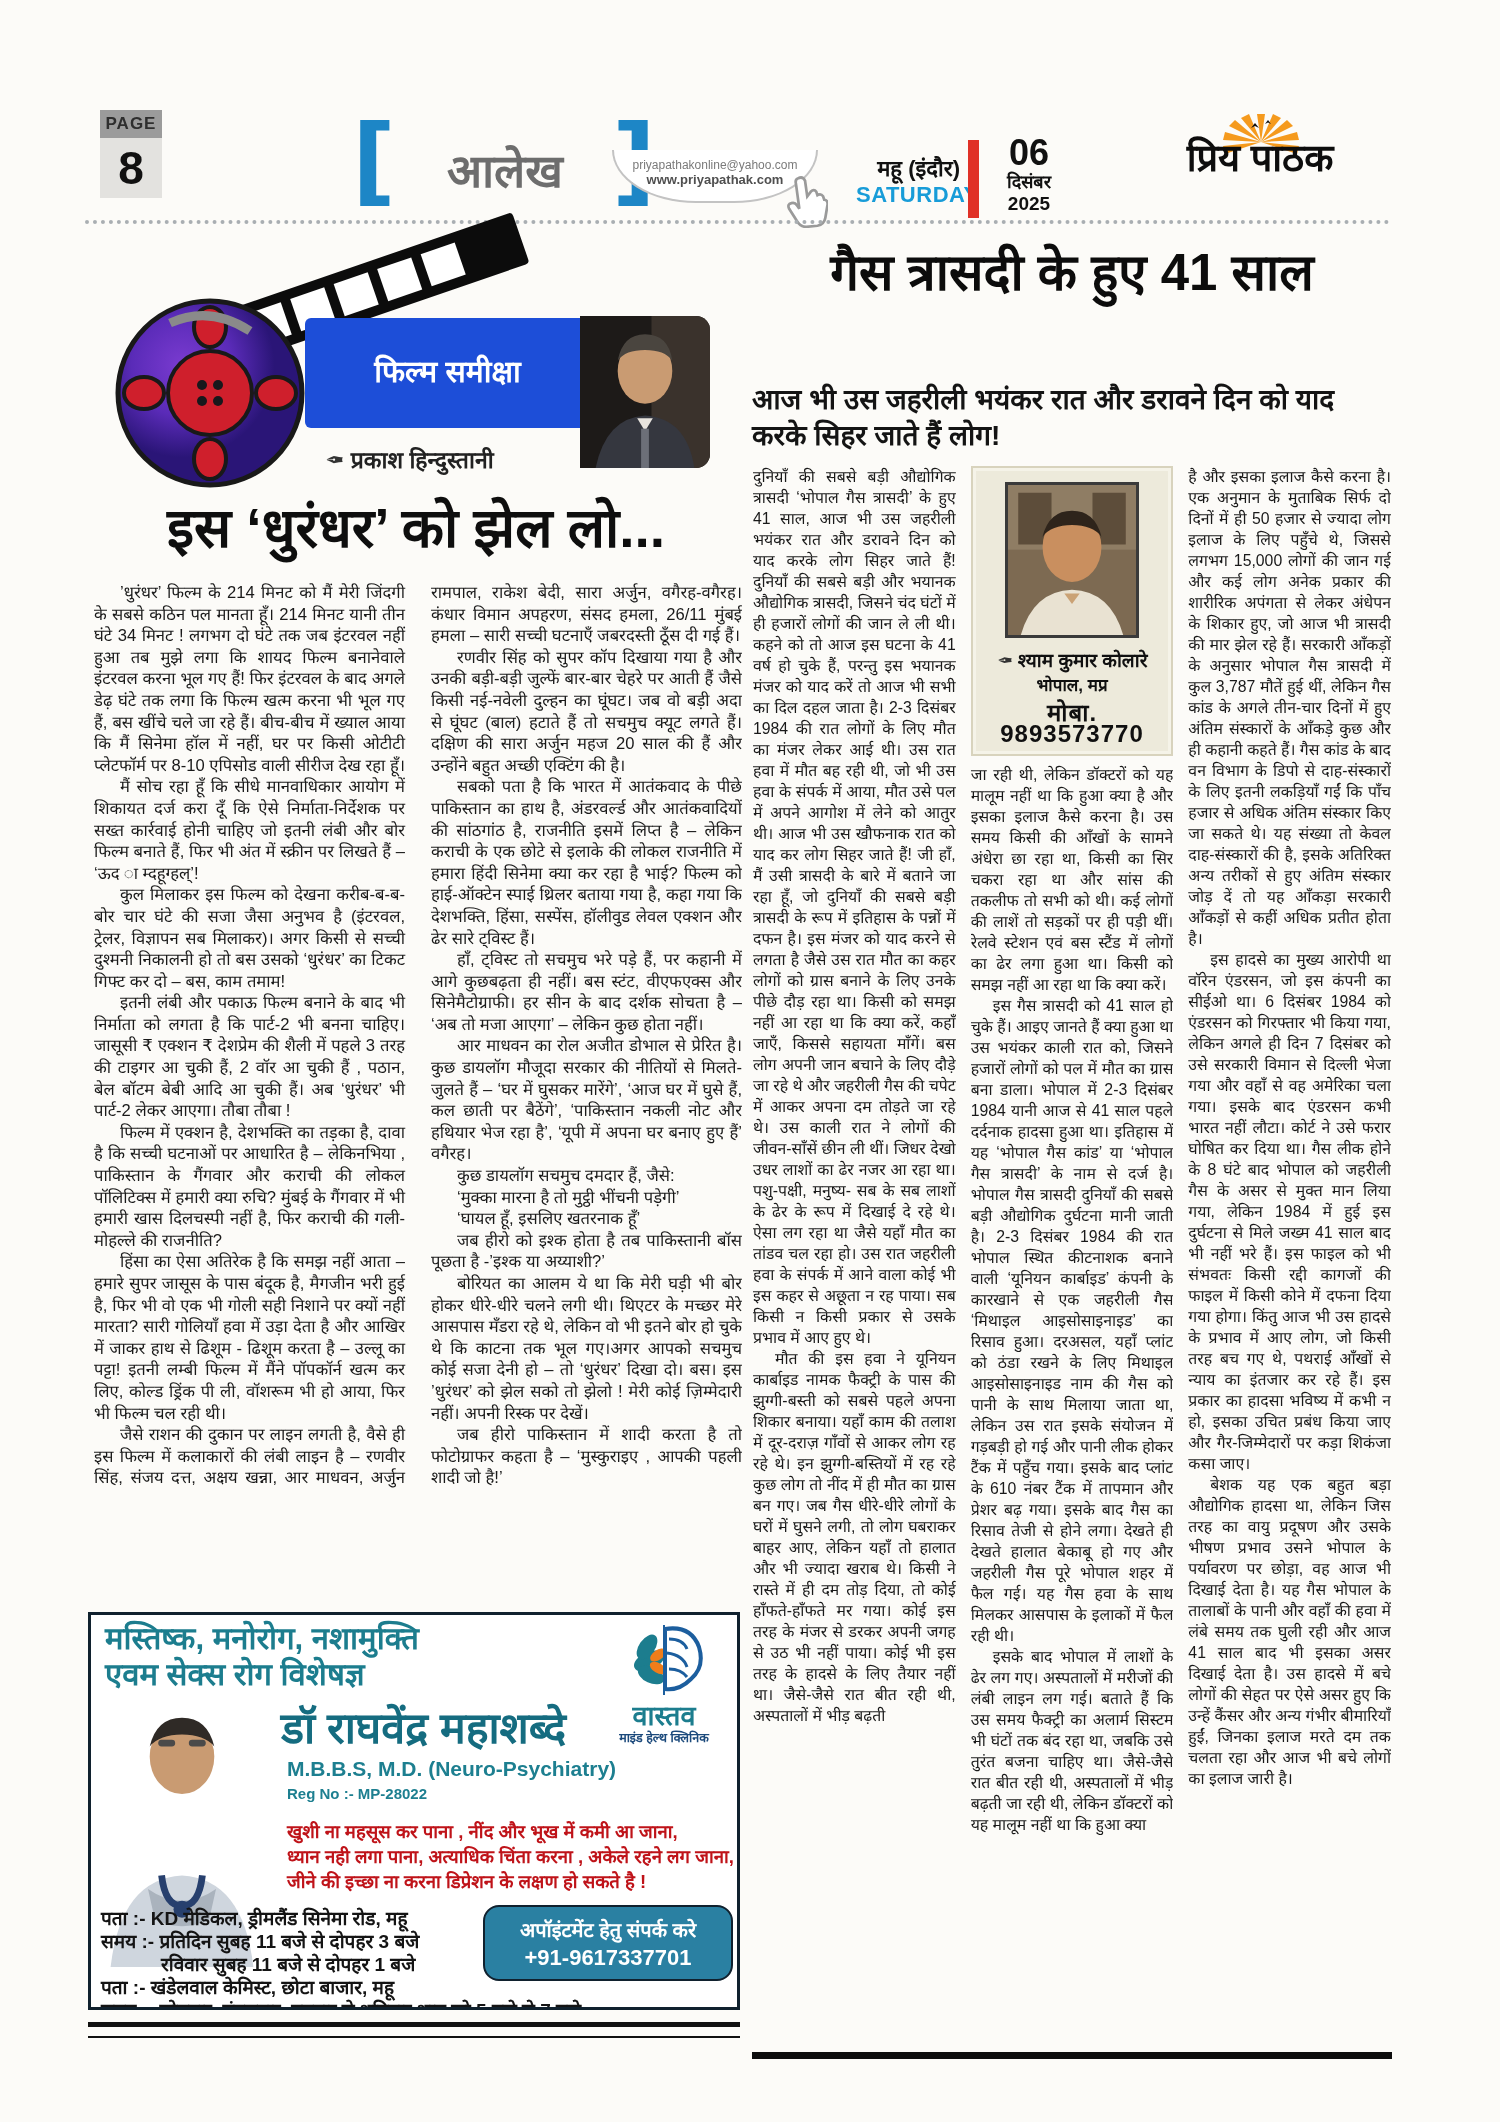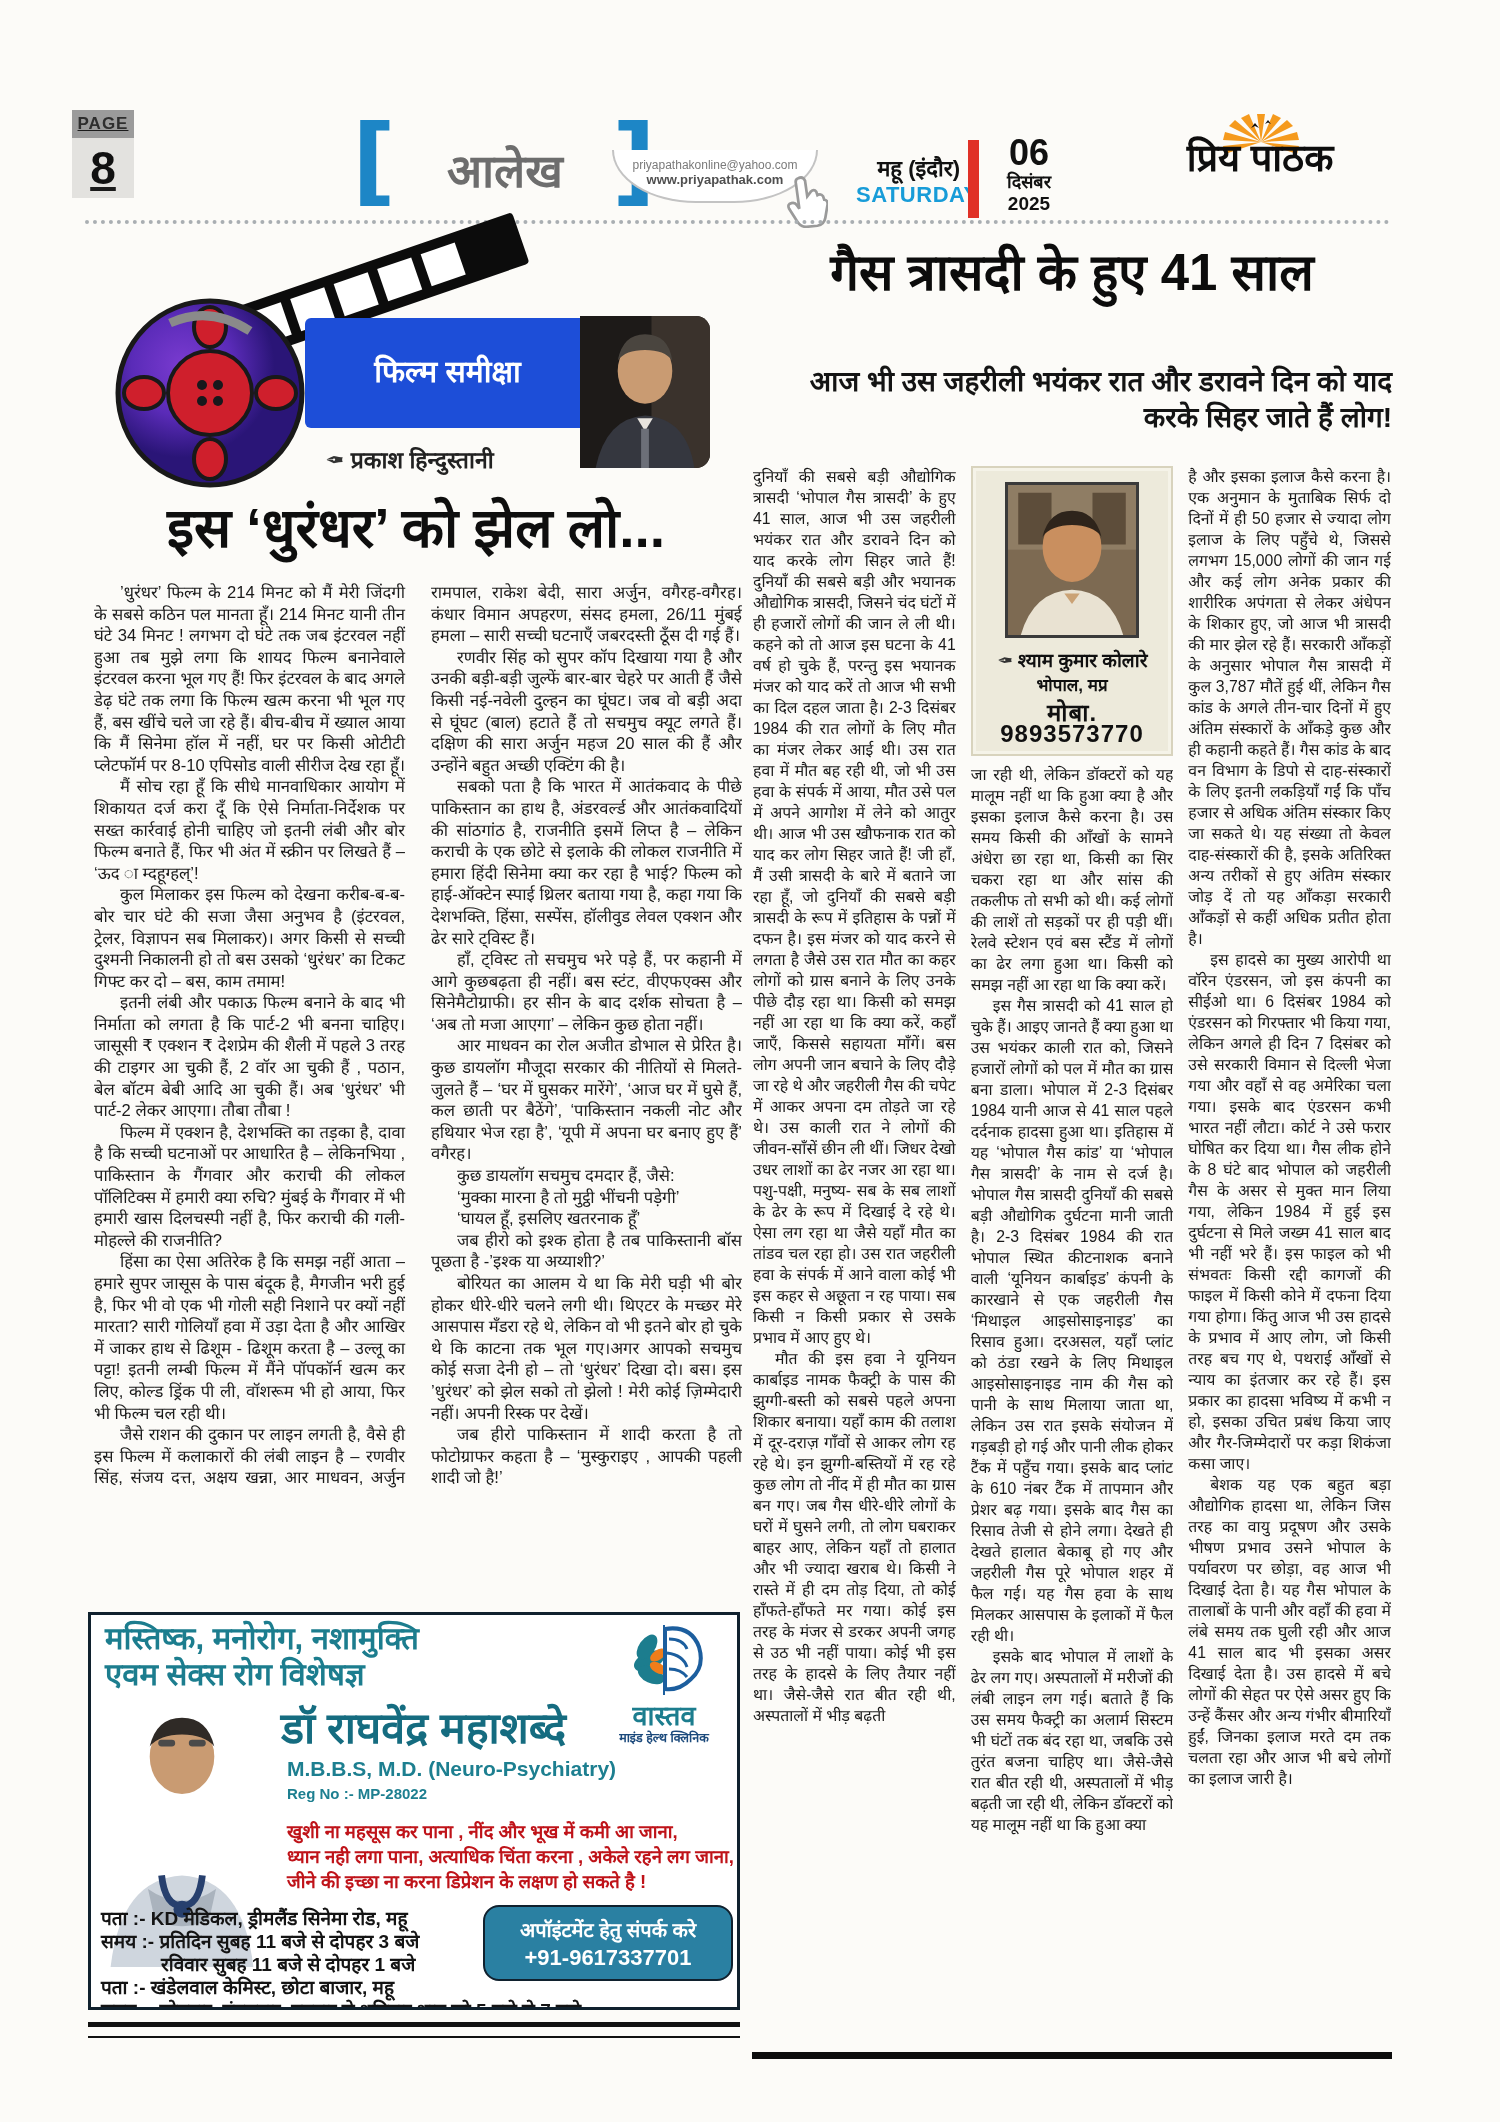--- a/index.html
+++ b/index.html
@@ -1,19 +1,19 @@
 <!DOCTYPE html>
 <html><head>
 <meta charset="utf-8">
 <style>
   html,body{margin:0;padding:0;background:#e9e7e2;}
   .page{position:relative;width:1500px;height:2122px;background:#fcfbf8;margin:0 auto;
         font-family:"Liberation Sans","DejaVu Sans",sans-serif;color:#1b1b1b;overflow:hidden;}
   
-  .pagebox{position:absolute;left:72px;top:110px;width:62px;text-align:center;text-decoration:underline;}
+  .pagebox{position:absolute;left:100px;top:110px;width:62px;text-align:center;}
   .pagebox .lbl{background:#9b9b9b;color:#2e2e2e;font-weight:bold;font-size:17px;padding:4px 0;letter-spacing:1px;}
   .pagebox .num{background:#e3e2df;color:#111;font-weight:800;font-size:46px;line-height:60px;}
   .bracket{position:absolute;top:112px;color:#1d86c6;font-size:96px;font-weight:800;line-height:96px;font-family:"DejaVu Sans",sans-serif;}
   .section-title{position:absolute;left:400px;top:138px;width:210px;text-align:center;font-size:46px;color:#6d6d6d;font-weight:600;}
   .mailbubble{position:absolute;left:612px;top:150px;width:190px;padding:8px 6px 14px 6px;text-align:center;
               border:2px solid #c3c3c3;border-top:none;border-radius:0 0 95px 95px/0 0 60px 60px;background:#fff;}
   .mailbubble .l1{font-size:12px;color:#7a7a7a;}
   .mailbubble .l2{font-size:13px;color:#4f4f4f;font-weight:bold;}
   .hand{position:absolute;left:782px;top:176px;width:46px;height:52px;}
   .city-day{position:absolute;left:856px;top:152px;width:104px;text-align:right;}
@@ -40,21 +40,21 @@
   .author-photo1{position:absolute;left:470px;top:78px;width:130px;height:152px;border-radius:0 14px 14px 0;overflow:hidden;}
   
   .film-title{position:absolute;left:92px;top:488px;width:648px;text-align:center;
               font-size:55px;font-weight:800;color:#0e0e0e;}
   .film-body{position:absolute;left:94px;top:582px;width:648px;height:1018px;overflow:hidden;
              column-count:2;column-gap:26px;text-align:justify;font-size:16.6px;line-height:21.6px;color:#191919;}
   .film-body p{margin:0;text-indent:26px;}
   
   .gas-h1{position:absolute;left:752px;top:242px;width:640px;text-align:center;
           font-size:51px;font-weight:800;color:#0c0c0c;line-height:62px;}
-  .gas-sub{position:absolute;left:752px;top:364px;width:640px;text-align:right;
+  .gas-sub{position:absolute;left:752px;top:382px;width:640px;text-align:left;
            font-size:28px;font-weight:700;color:#141414;line-height:36px;}
   .gas-body{position:absolute;left:753px;top:466px;width:638px;height:1586px;display:flex;gap:15px;overflow:hidden;}
   .gcol{width:203px;text-align:justify;font-size:15.8px;line-height:21px;color:#191919;overflow:hidden;}
   .gcol p{margin:0;text-indent:22px;}
   .gcol p.noind{text-indent:0;}
   .authorbox{background:#edeadb;border:2px solid #d8d3bd;box-shadow:0 0 0 3px #f5f3e8 inset;
              padding:14px 8px 10px 8px;text-align:center;margin-bottom:8px;}
   .authorbox .ph{width:128px;height:150px;margin:0 auto;border:3px solid #3a3a3a;overflow:hidden;}
   .authorbox .nm{font-size:19px;font-weight:800;margin-top:12px;color:#101010;}
   .authorbox .pl{font-size:17px;font-weight:700;margin-top:4px;color:#101010;}

